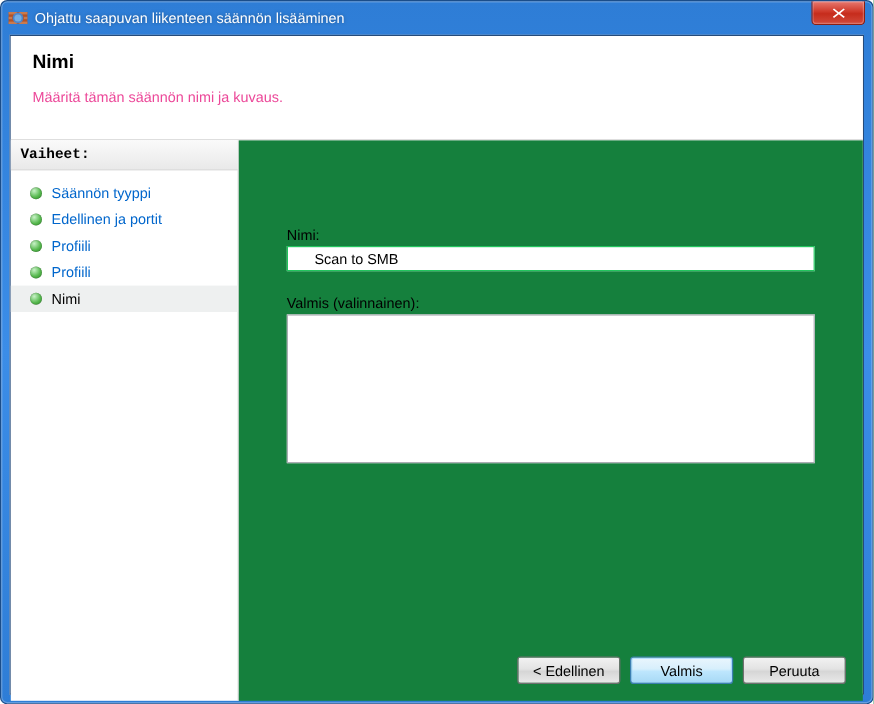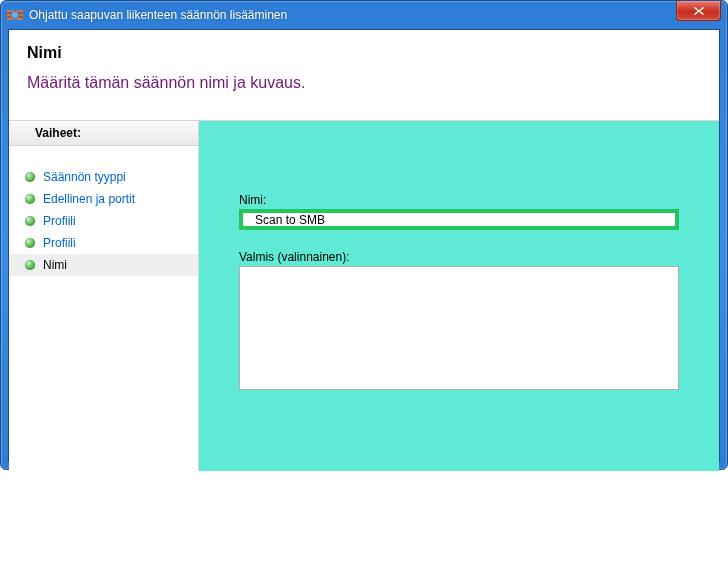--- a/index.html
+++ b/index.html
@@ -1,39 +1,39 @@
 <!DOCTYPE html>
 <html><head>
   <meta charset="utf-8">
   <style>
     * { margin: 0; padding: 0; box-sizing: border-box; }
     html, body { width: 728px; height: 587px; font-family: "Segoe UI", Tahoma, sans-serif; font-size: 12px; overflow: hidden; }
-    .window { width: 728px; height: 470px; background: linear-gradient(to bottom, #2e7dd6, #3b8de8 50%, #2e7dd6); border: 1px solid #1a4d8a; border-radius: 6px; position: relative; box-shadow: inset 0 0 0 1px rgba(255,255,255,0.25); }
+    .window { width: 728px; height: 587px; background: linear-gradient(to bottom, #2e7dd6, #3b8de8 50%, #2e7dd6); border: 1px solid #1a4d8a; border-radius: 6px; position: relative; box-shadow: inset 0 0 0 1px rgba(255,255,255,0.25); }
     .title-bar { height: 28px; display: flex; align-items: center; padding: 0 6px; }
     .title-icon { width: 16px; height: 16px; margin-right: 6px; }
     .title-text { color: #ffffff; font-size: 12px; flex: 1; text-shadow: 0 0 3px rgba(0,0,0,0.35); }
     .close-btn { width: 45px; height: 20px; border-radius: 0 0 4px 4px; background: linear-gradient(to bottom, #e67a71, #cf3a2b 45%, #c62c1c 55%, #d24a3b); border: 1px solid #8a1f15; border-top: none; display: flex; align-items: center; justify-content: center; margin-top: -8px; box-shadow: inset 0 0 0 1px rgba(255,255,255,0.25); cursor: default; }
     .close-btn svg { width: 12px; height: 10px; }
     .client { position: absolute; left: 7px; right: 7px; top: 28px; bottom: 7px; background: #ffffff; border: 1px solid #254b7b; }
     .header-area { background: #ffffff; padding: 14px 18px 28px; border-bottom: 1px solid #d6d6d6; }
     .header-title { font-size: 16px; font-weight: bold; color: #000; margin-bottom: 12px; }
-    .header-sub { font-size: 16px; color: #701a75; }
+    .header-sub { font-size: 12px; color: #ec4899; }
     .body { display: flex; height: calc(100% - 81px); }
     .sidebar { width: 193px; background: #ffffff; border-right: 1px solid #d6d6d6; }
-    .sidebar-head { background: linear-gradient(to bottom, #fafafa, #e9e9e9); border-bottom: 1px solid #d6d6d6; padding: 5px 26px; font-weight: bold; color: #000; }
-    .steps { padding: 20px 0; }
+    .sidebar-head { background: linear-gradient(to bottom, #fafafa, #e9e9e9); border-bottom: 1px solid #d6d6d6; padding: 5px 8px; font-weight: bold; color: #000; font-family: Liberation Mono, monospace; }
+    .steps { padding: 8px 0; }
     .step { display: flex; align-items: center; padding: 4px 10px 4px 16px; cursor: default; }
     .step-dot { width: 10px; height: 10px; border-radius: 50%; margin-right: 8px; background: radial-gradient(circle at 35% 30%, #c8f2c7, #57b94f 55%, #2f8b28); box-shadow: inset 0 0 1px rgba(0,0,0,0.5); flex-shrink: 0; }
     .step-label { color: #0066cc; }
     .step.current { background: #eef0f0; }
     .step.current .step-label { color: #000; }
-    .main { flex: 1; background: #5eead4; position: relative; }
+    .main { flex: 1; background: #15803d; position: relative; }
     .form { padding: 72px 40px 0 40px; }
     .lbl { display: block; margin-bottom: 2px; color: #000; }
-    .txt-input { width: 440px; height: 21px; border: 4px solid #22c55e; padding: 2px 12px; font-family: inherit; font-size: 12px; background: #fff; }
+    .txt-input { width: 440px; height: 21px; border: 1px solid #22c55e; padding: 2px 22px; font-family: inherit; font-size: 12px; background: #fff; }
     .txt-area { width: 440px; height: 124px; border: 1px solid #abadb3; padding: 2px 4px; font-family: inherit; font-size: 12px; background: #fff; resize: none; }
     .spacer1 { height: 20px; }
     .button-row { position: absolute; bottom: 14px; right: 14px; display: flex; gap: 8px; }
     .btn { width: 86px; height: 23px; border: 1px solid #707070; border-radius: 3px; background: linear-gradient(to bottom, #f2f2f2, #e3e3e3 45%, #d6d6d6 55%, #e9e9e9); font-family: inherit; font-size: 12px; cursor: default; }
     .btn.default { border: 1px solid #3c7fb1; box-shadow: inset 0 0 0 1px #a6d8ff; background: linear-gradient(to bottom, #eaf6fd, #d7effc 45%, #bde6fd 55%, #a7d9f5); }
   </style>
 </head>
 <body>
 
 <div class="window">
@@ -91,16 +91,21 @@
         </div>
       </div>
       <div class="main">
         <div class="form">
           <label class="lbl">Nimi:</label>
           <input class="txt-input" type="text" value="Scan to SMB" style="">
           <div class="spacer1"></div>
           <label class="lbl">Valmis (valinnainen):</label>
           <textarea class="txt-area" style=""></textarea>
         </div>
+        <div class="button-row">
+          <button class="btn">&lt; Edellinen</button>
+          <button class="btn default">Valmis</button>
+          <button class="btn">Peruuta</button>
+        </div>
       </div>
     </div>
   </div>
 </div>
 
 </body></html>

